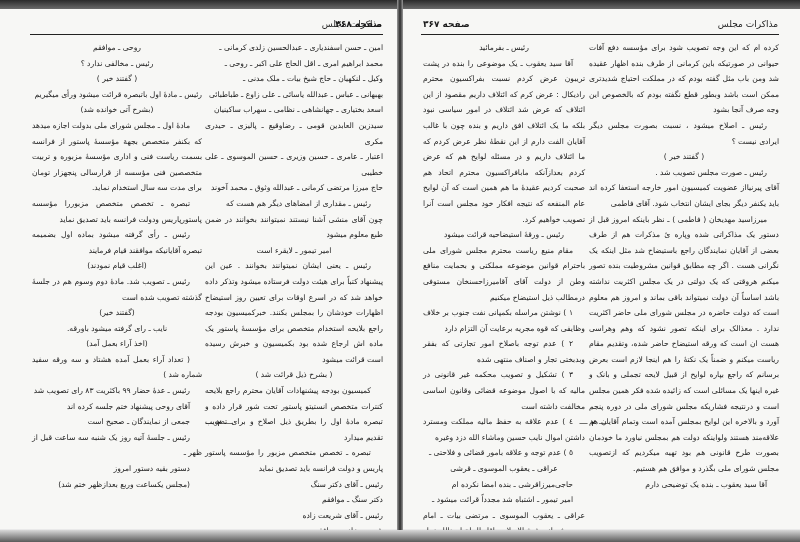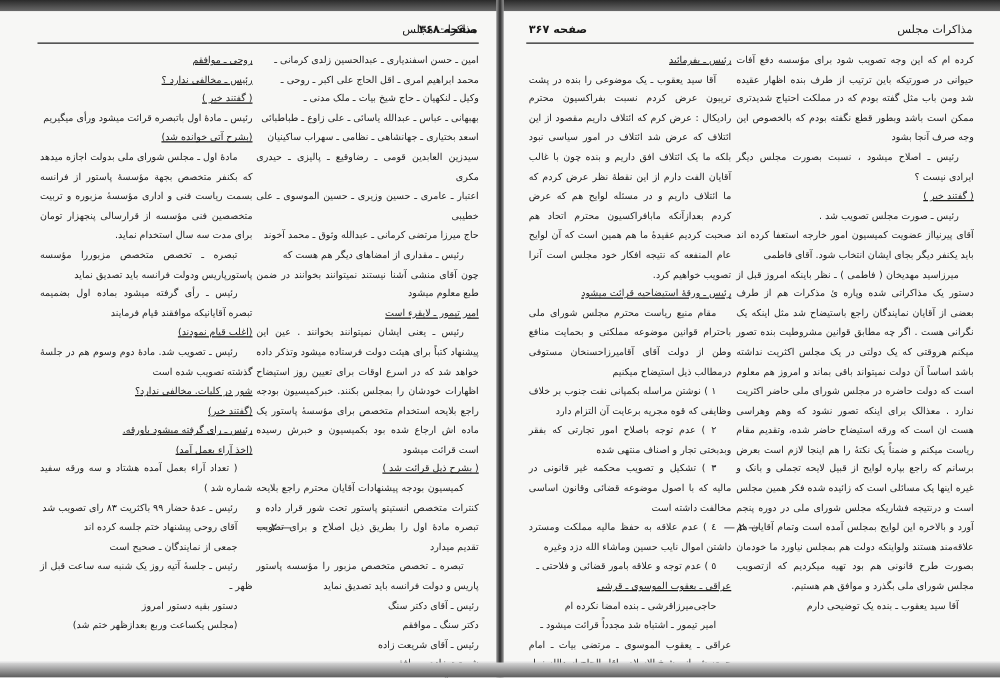--- a/index.html
+++ b/index.html
@@ -18,21 +18,21 @@
   .header .title{position:absolute;left:0;right:0;top:0;font-weight:normal;}
   .rule{position:absolute;top:25px;height:1px;border-top:1.5px solid #222;}
   .left .rule{left:30px;width:353px;}
   .right .rule{left:20px;width:358px;}
   .col{position:absolute;top:31px;direction:rtl;text-align:justify;font-size:7.6px;line-height:15.6px;}
   .left .col.c1{left:205px;width:178px;}
   .left .col.c2{left:32px;width:170px;}
   .right .col.c1{left:188px;width:190px;}
   .right .col.c2{left:22px;width:162px;}
   .col p{margin:0;}
-  .col .center{text-align:right;text-decoration:underline;}
+  .col .center{text-align:center;}
   .col .indent{text-indent:12px;}
   .footer{position:absolute;top:409px;font-size:9px;}
   .left .footer{left:205px;}
   .right .footer{left:178px;}
 </style>
 </head>
 <body>
 
 <div class="topbar"></div>
 
@@ -68,43 +68,42 @@
       <p class="center">روحی ـ موافقم</p>
       <p class="center">رئیس ـ مخالفی ندارد ؟</p>
       <p class="center">( گفتند خیر )</p>
       <p class="">رئیس ـ مادهٔ اول باتبصره قرائت میشود ورأی میگیریم</p>
       <p class="center">(بشرح آتی خوانده شد)</p>
       <p class="indent">مادهٔ اول ـ مجلس شورای ملی بدولت اجازه میدهد که بکنفر متخصص بجهة مؤسسهٔ پاستور از فرانسه بسمت ریاست فنی و اداری مؤسسهٔ مزبوره و تربیت متخصصین فنی مؤسسه از قرارسالی پنجهزار تومان برای مدت سه سال استخدام نماید.</p>
       <p class="indent">تبصره ـ تخصص متخصص مزبوررا مؤسسه پاستورپاریس ودولت فرانسه باید تصدیق نماید</p>
       <p class="indent">رئیس ـ رأی گرفته میشود بماده اول بضمیمه تبصره آقایانیکه موافقند قیام فرمایند</p>
       <p class="center">(اغلب قیام نمودند)</p>
       <p class="indent">رئیس ـ تصویب شد. مادهٔ دوم وسوم هم در جلسهٔ گذشته تصویب شده است</p>
-      <p class="center">شور در کلیات. مخالفی ندارد؟</p>
       <p class="center">(گفتند خیر)</p>
-      <p class="center">رئیس ـ رای گرفته میشود باورقه.</p>
+      <p class="center">نایب ـ رای گرفته میشود باورقه.</p>
       <p class="center">(اخذ آراء بعمل آمد)</p>
       <p class="indent">( تعداد آراء بعمل آمده هشتاد و سه ورقه سفید شماره شد )</p>
       <p class="indent">رئیس ـ عدهٔ حضار ۹۹ باکثریت ۸۳ رای تصویب شد</p>
       <p class="indent">آقای روحی پیشنهاد ختم جلسه کرده اند</p>
       <p class="indent">جمعی از نمایندگان ـ صحیح است</p>
       <p class="indent">رئیس ـ جلسهٔ آتیه روز یک شنبه سه ساعت قبل از ظهر ـ</p>
       <p class="indent">دستور بقیه دستور امروز</p>
       <p class="indent">(مجلس یکساعت وربع بعدازظهر ختم شد)</p>
     </div>
   <div class="footer">— ۲ —</div>
 </div>
 
 <div class="page right">
   <div class="header">
     <span class="pnum">صفحه ۳۶۷</span>
     <span class="title">مذاکرات مجلس</span>
   </div>
   <div class="rule"></div>
   <div class="col c1">
-      <p class="">کرده ام که این وجه تصویب شود برای مؤسسه دفع آفات حیوانی در صورتیکه باین ترتیب از طرف بنده اظهار عقیده شد ومن باب مثل گفته بودم که در مملکت احتیاج شدیدتری ممکن است باشد وبطور قطع نگفته بودم که بالخصوص این وجه صرف آنجا بشود</p>
+      <p class="">کرده ام که این وجه تصویب شود برای مؤسسه دفع آفات حیوانی در صورتیکه باین کرمانی از طرف بنده اظهار عقیده شد ومن باب مثل گفته بودم که در مملکت احتیاج شدیدتری ممکن است باشد وبطور قطع نگفته بودم که بالخصوص این وجه صرف آنجا بشود</p>
       <p class="indent">رئیس ـ اصلاح میشود ، نسبت بصورت مجلس دیگر ایرادی نیست ؟</p>
       <p class="center">( گفتند خیر )</p>
       <p class="indent">رئیس ـ صورت مجلس تصویب شد .</p>
       <p class="">آقای پیرنیااز عضویت کمیسیون امور خارجه استعفا کرده اند باید یکنفر دیگر بجای ایشان انتخاب شود. آقای فاطمی</p>
       <p class="indent">میرزاسید مهدیخان ( فاطمی ) ـ نظر باینکه امروز قبل از دستور یک مذاکراتی شده وپاره ئ مذکرات هم از طرف بعضی از آقایان نمایندگان راجع باستیضاح شد مثل اینکه یک نگرانی هست . اگر چه مطابق قوانین مشروطیت بنده تصور میکنم هروقتی که یک دولتی در یک مجلس اکثریت نداشته باشد اساساً آن دولت نمیتواند باقی بماند و امروز هم معلوم است که دولت حاضره در مجلس شورای ملی حاضر اکثریت ندارد . معذالک برای اینکه تصور نشود که وهم وهراسی هست ان است که ورقه استیضاح حاضر شده، وتقدیم مقام ریاست میکنم و ضمناً یک نکتهٔ را هم اینجا لازم است بعرض برسانم که راجع بپاره لوایح از قبیل لایحه تجملی و بانک و غیره اینها یک مسائلی است که زائیده شده فکر همین مجلس است و درنتیجه فشاریکه مجلس شورای ملی در دوره پنجم آورد و بالاخره این لوایح بمجلس آمده است وتمام آقایان هم علاقه‌مند هستند ولواینکه دولت هم بمجلس نیاورد ما خودمان بصورت طرح قانونی هم بود تهیه میکردیم که ازتصویب مجلس شورای ملی بگذرد و موافق هم هستیم.</p>
       <p class="indent">آقا سید یعقوب ـ بنده یک توضیحی دارم</p>
     </div>
   <div class="col c2">
       <p class="center">رئیس ـ بفرمائید</p>
       <p class="indent">آقا سید یعقوب ـ یک موضوعی را بنده در پشت تریبون عرض کردم نسبت بفراکسیون محترم رادیکال : عرض کرم که ائتلاف داریم مقصود از این ائتلاف که عرض شد ائتلاف در امور سیاسی نبود بلکه ما یک ائتلاف افق داریم و بنده چون با غالب آقایان الفت دارم از این نقطهٔ نظر عرض کردم که ما ائتلاف داریم و در مسئله لوایح هم که عرض کردم بعدازآنکه مابافراکسیون محترم اتحاد هم صحبت کردیم عقیدهٔ ما هم همین است که آن لوایح عام المنفعه که نتیجه افکار خود مجلس است آنرا تصویب خواهیم کرد.</p>

